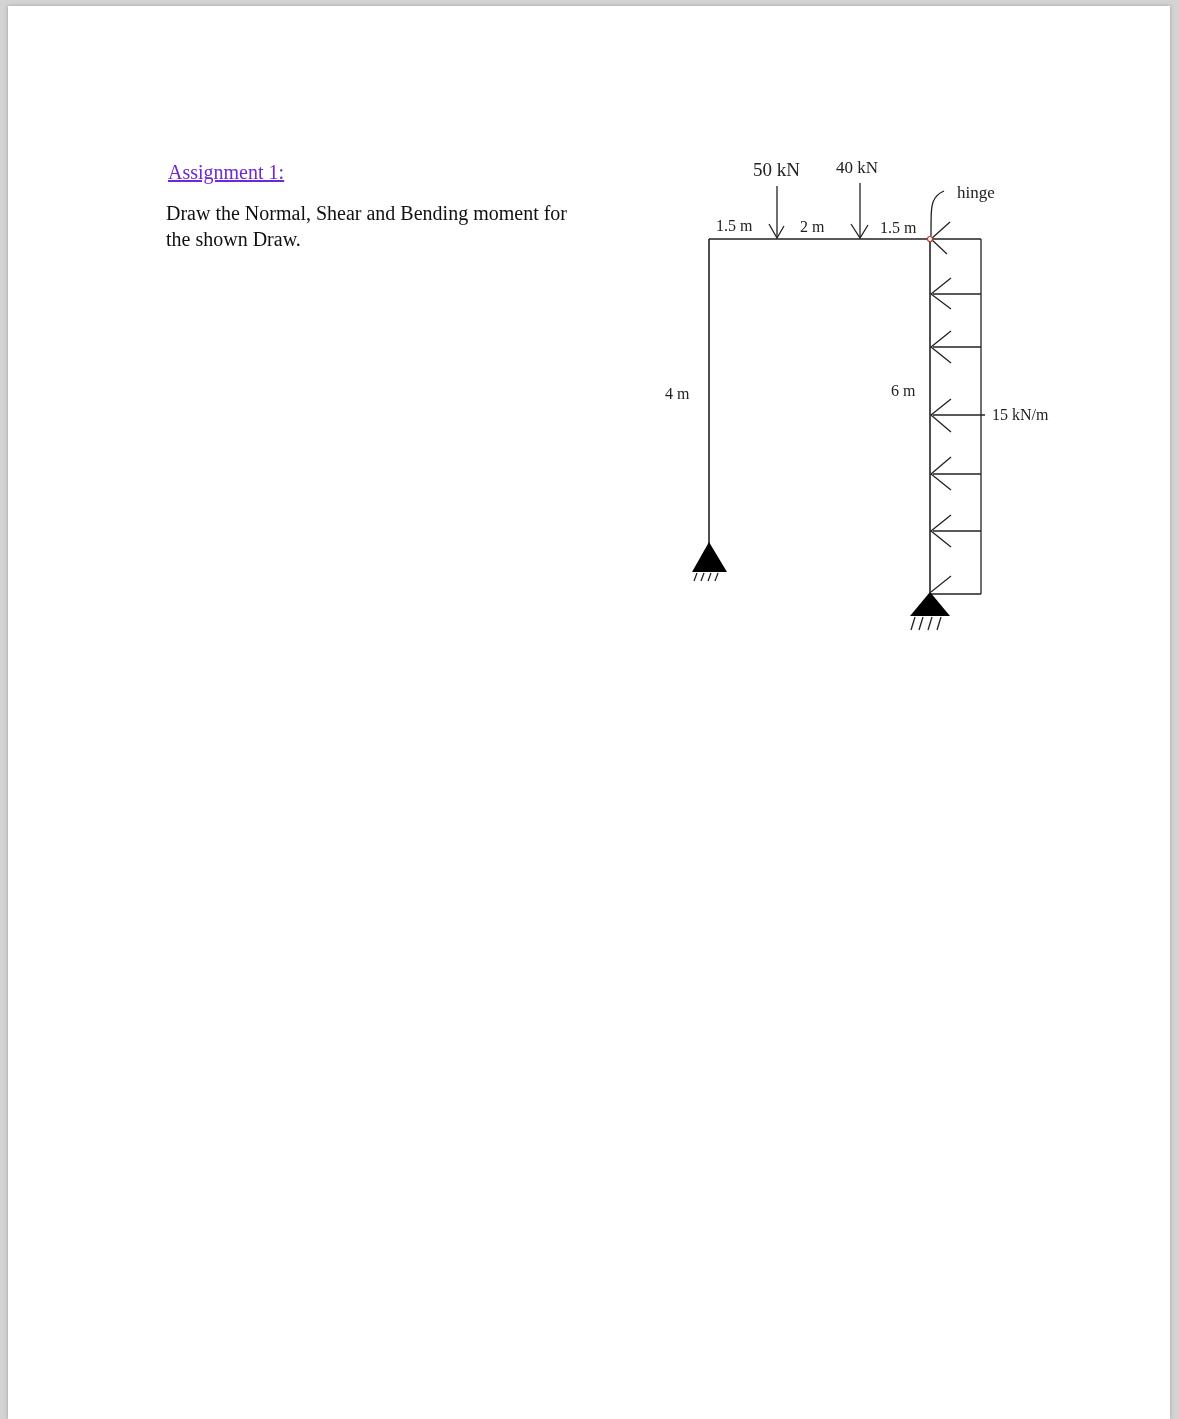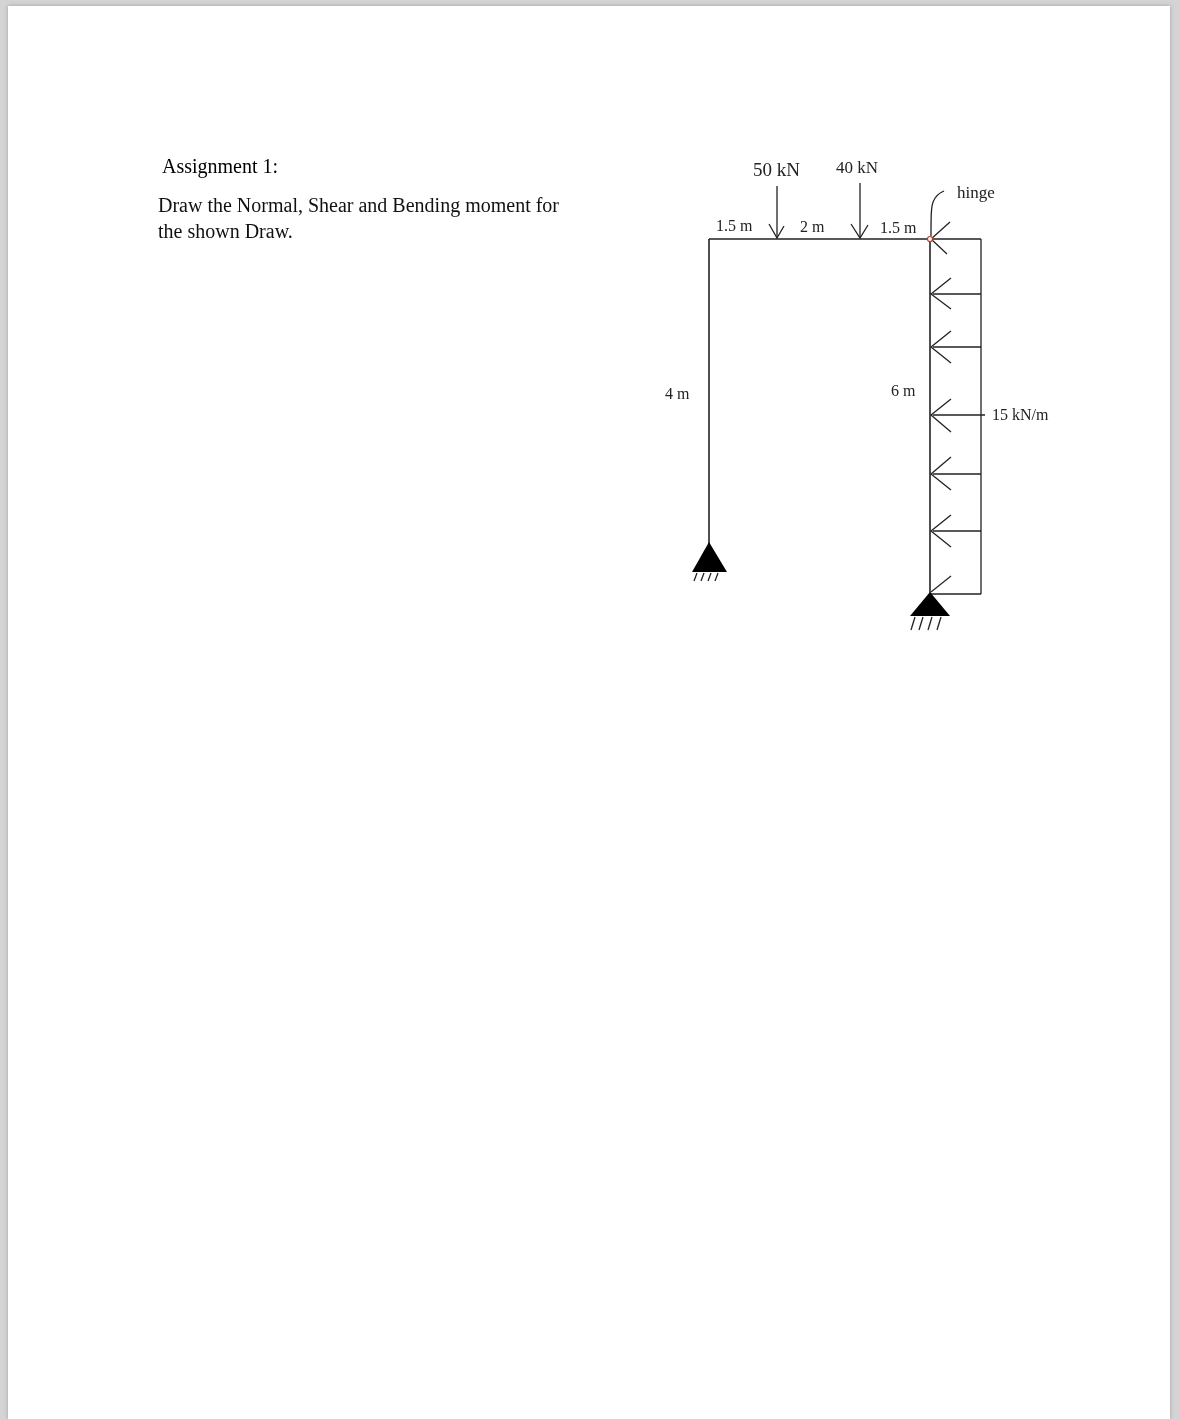--- a/index.html
+++ b/index.html
@@ -8,26 +8,26 @@
     background:#d4d4d4;
     font-family:"Liberation Serif", "DejaVu Serif", serif;
   }
   .page {
     position:absolute; left:8px; top:6px; width:1162px; height:1413px;
     background:#ffffff;
     box-shadow:0 0 4px rgba(0,0,0,0.25);
   }
   .title {
     position:absolute; left:158px; top:150px;
-    font-size:20px; color:#000000; 
-    line-height:24px; margin:4px; font-weight:normal;
+    font-size:20px; color:#6d28d9; text-decoration:underline;
+    line-height:24px; margin:10px; font-weight:normal;
   }
   .desc {
     position:absolute; left:158px; top:192px; width:440px;
-    font-size:20px; color:#111; line-height:26px; margin:0;
+    font-size:20px; color:#111; line-height:26px; margin:8px;
   }
   svg.frame { position:absolute; left:0; top:0; }
   svg text { font-family:"Liberation Serif", "DejaVu Serif", serif; fill:#222; }
 </style>
 </head>
 <body>
 
 <div class="page"></div>
 
 <h1 class="title">Assignment 1:</h1>

